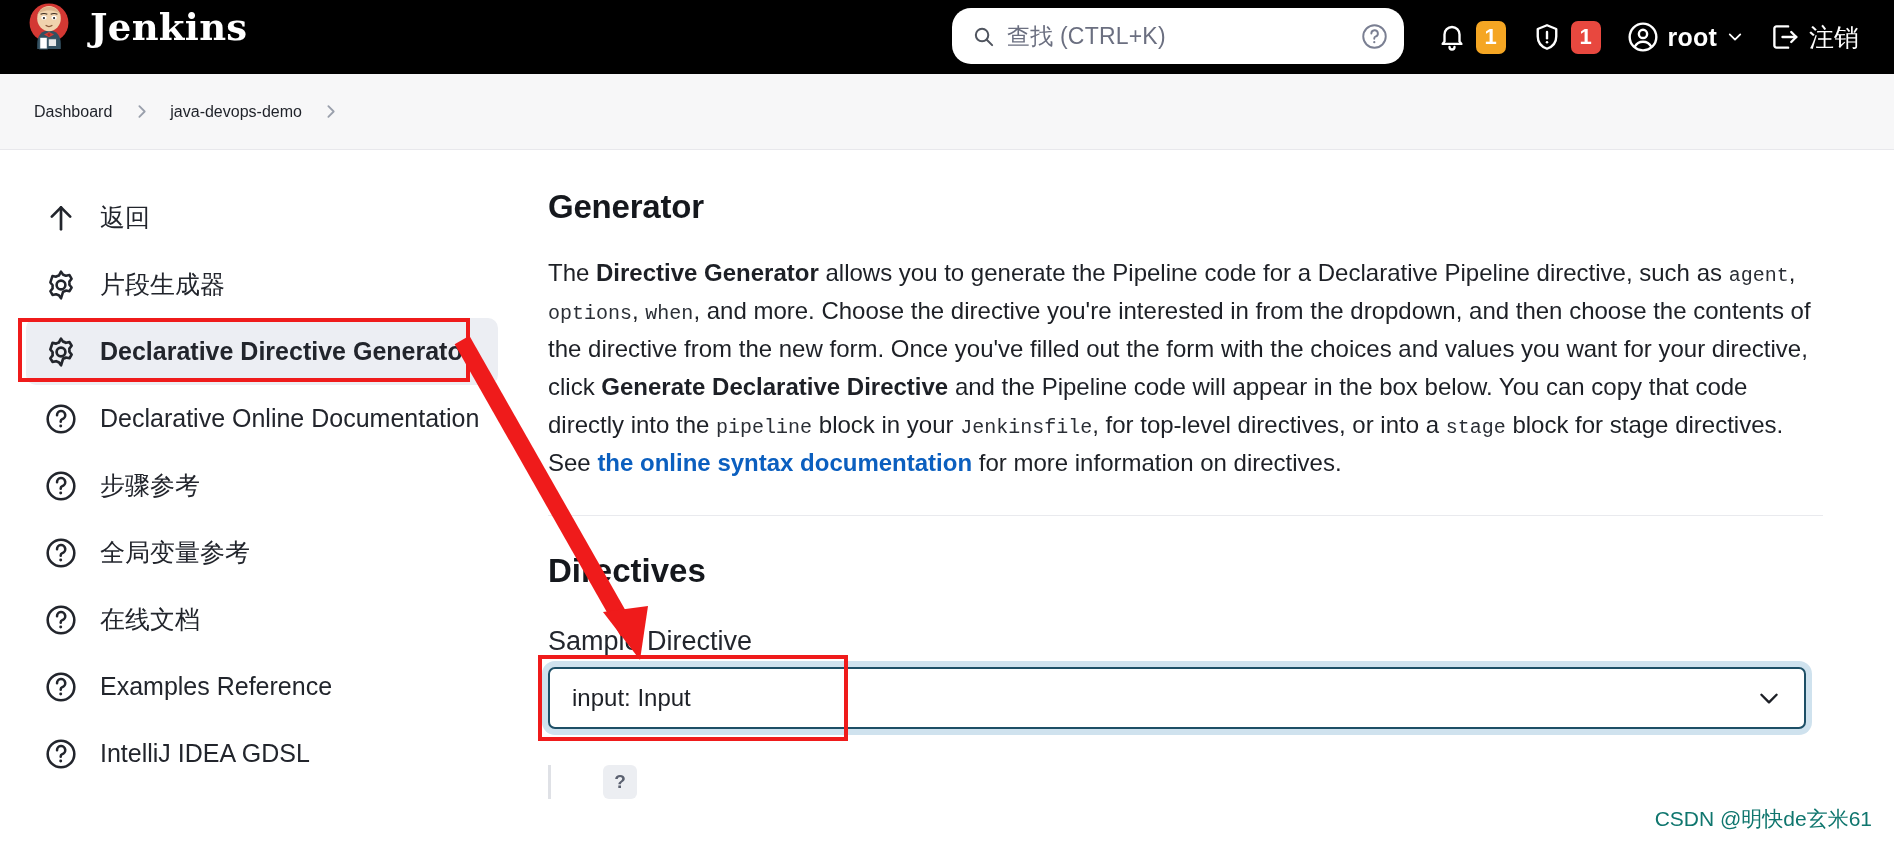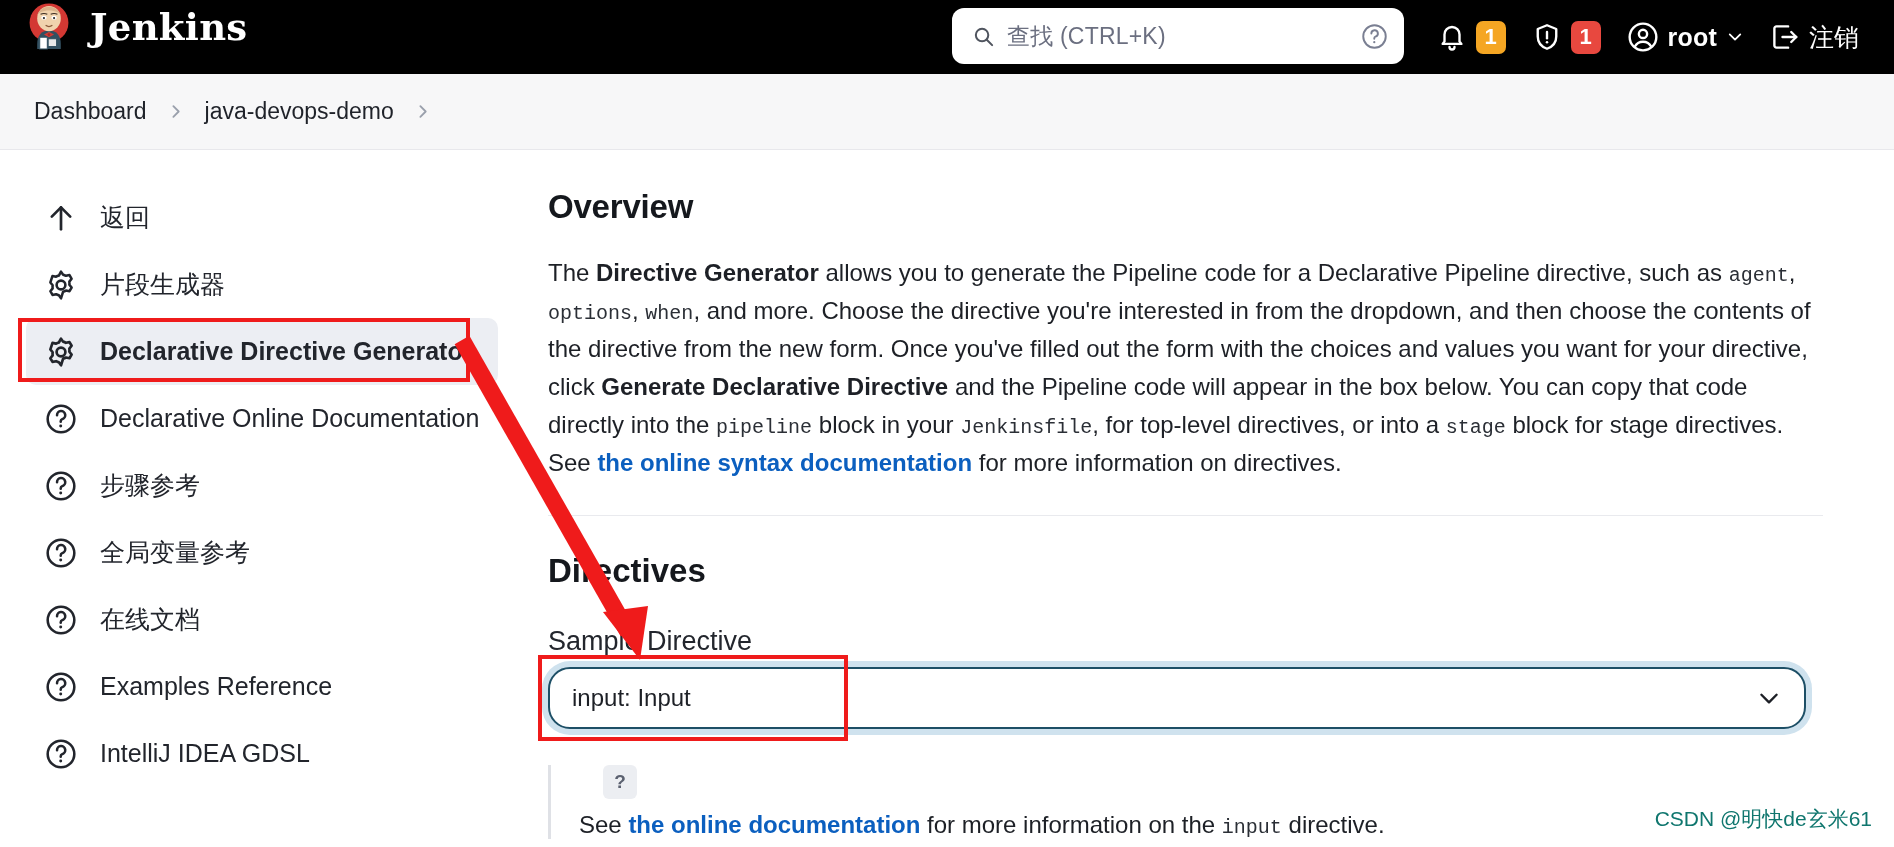--- a/index.html
+++ b/index.html
@@ -30,21 +30,21 @@
     letter-spacing: .3px;
   }
 
   .search-wrap {
     position: absolute;
     left: 952px;
     top: 8px;
     width: 452px;
     height: 56px;
     background: #ffffff;
-    border-radius: 12px;
+    border-radius: 19px;
     display: flex;
     align-items: center;
     padding: 0 16px 0 20px;
     gap: 12px;
   }
   .search-placeholder {
     flex: 1;
     color: #6b6f80;
     font-size: 23px;
     letter-spacing: .2px;
@@ -82,21 +82,21 @@
   .crumbbar {
     height: 76px;
     background: #f7f7f8;
     border-bottom: 1px solid #e8e8ec;
     display: flex;
     align-items: center;
     padding-left: 26px;
     gap: 4px;
   }
   .crumb {
-    font-size: 23px;
+    font-size: 16px;
     color: #1f2229;
     padding: 6px 8px;
     border-radius: 6px;
   }
   .crumb-sep {
     width: 34px; display: flex; align-items: center; justify-content: center;
     color: #9aa0ac;
   }
   .crumb-sep svg { width: 17px; height: 17px; }
 
@@ -165,21 +165,21 @@
     font-size: 27px;
     color: #23262d;
     margin: 36px 0 10px 0;
   }
 
   .select-outer {
     position: relative;
     width: 1258px;
     height: 62px;
     border: 2px solid #1d4f66;
-    border-radius: 22px;
+    border-radius: 7px;
     background: #ffffff;
     box-shadow: 0 0 0 6px #cfe2ee;
     display: flex;
     align-items: center;
     padding: 0 22px;
   }
   .select-value { font-size: 24px; color: #1d2026; flex: 1; }
   .select-caret { width: 26px; height: 26px; color: #1d2026; flex: none; }
 
   .helpblock {
@@ -398,42 +398,41 @@
           <path d="M9.2 9.3a2.9 2.9 0 1 1 3.6 2.8c-.7.2-1 .8-1 1.5v.4" stroke-linecap="round"></path>
           <circle cx="11.8" cy="17" r="1.05" fill="currentColor" stroke="none"></circle>
         </svg>
         <span>IntelliJ IDEA GDSL</span>
       </div>
 
     </div>
 
     <div class="content">
 
-      <h2 class="sec">Overview</h2>
+      <h2 class="sec">Generator</h2>
 
       <p class="body"><span>The </span><b>Directive Generator</b><span> allows you to generate the Pipeline code for a Declarative Pipeline directive, such as </span><code class="c">agent</code><span>, </span><code class="c">options</code><span>, </span><code class="c">when</code><span>, and more. Choose the directive you're interested in from the dropdown, and then choose the contents of the directive from the new form. Once you've filled out the form with the choices and values you want for your directive, click </span><b>Generate Declarative Directive</b><span> and the Pipeline code will appear in the box below. You can copy that code directly into the </span><code class="c">pipeline</code><span> block in your </span><code class="c">Jenkinsfile</code><span>, for top-level directives, or into a </span><code class="c">stage</code><span> block for stage directives. See </span><a class="link" href="#">the online syntax documentation</a><span> for more information on directives.</span></p>
 
       <hr class="rule">
 
       <h2 class="dir">Directives</h2>
 
       <div class="field-label">Sample Directive</div>
 
       <div class="select-outer">
         <span class="select-value">input: Input</span>
         <svg class="select-caret" viewBox="0 0 24 24" fill="none" stroke="currentColor" stroke-width="2.2">
           <polyline points="5,9 12,16 19,9" stroke-linecap="round" stroke-linejoin="round"></polyline>
         </svg>
       </div>
 
       <div class="helpblock">
         <div class="help-bar"></div>
         <div class="help-inner">
           <div class="help-q">?</div>
-          <div class="help-text"><span>See </span><a class="link" href="#">the online documentation</a><span> for more information on the </span><code class="c">input</code><span> directive.</span></div>
         </div>
       </div>
 
     </div>
   </div>
 
   <div class="anno-box" style="left:18px; top:318px; width:452px; height:64px;"></div>
 
   <div class="anno-box" style="left:538px; top:655px; width:310px; height:86px;"></div>
 

